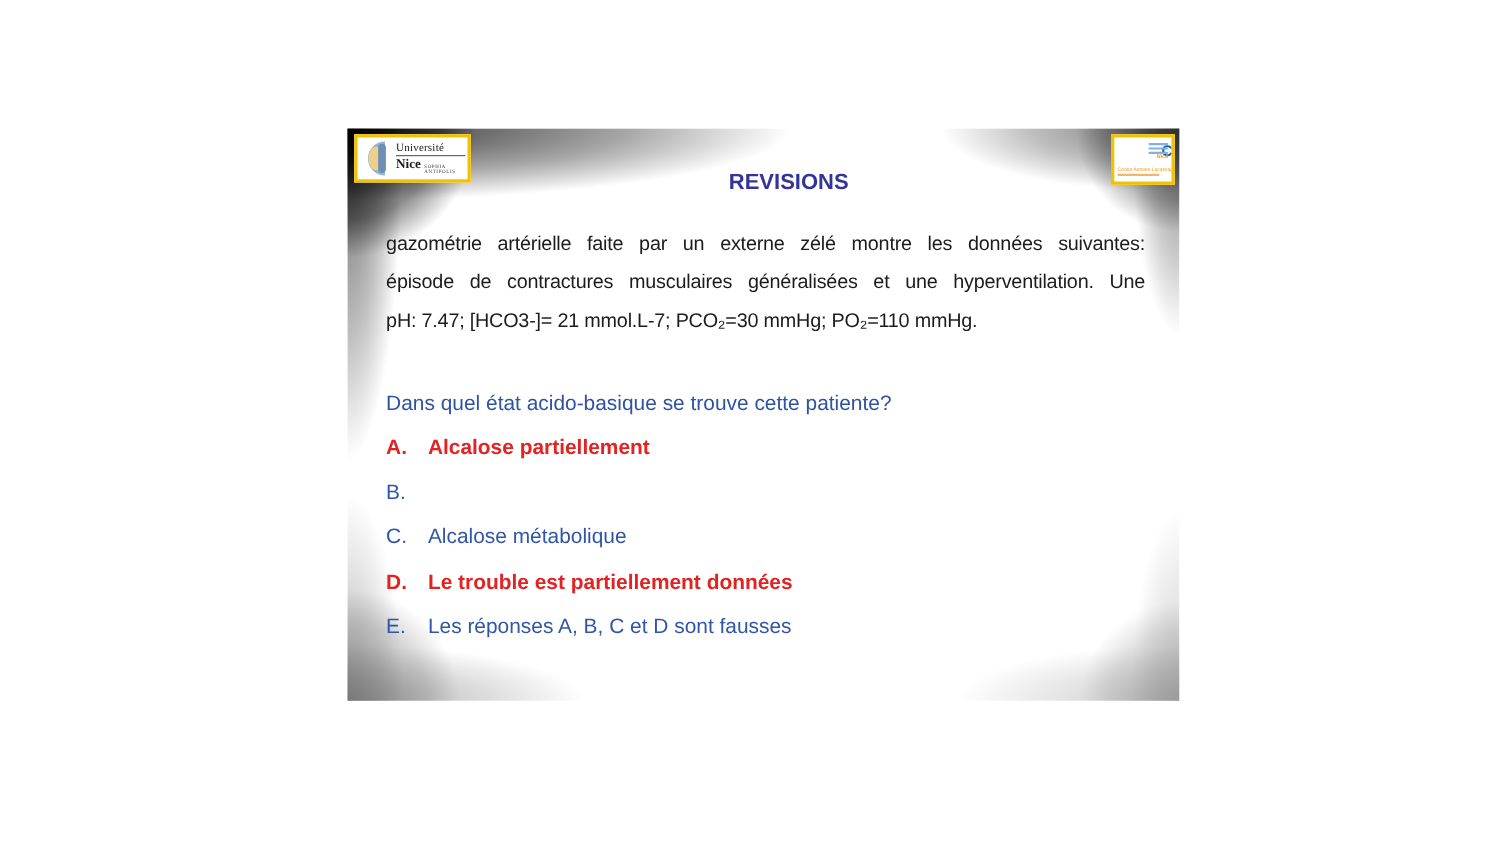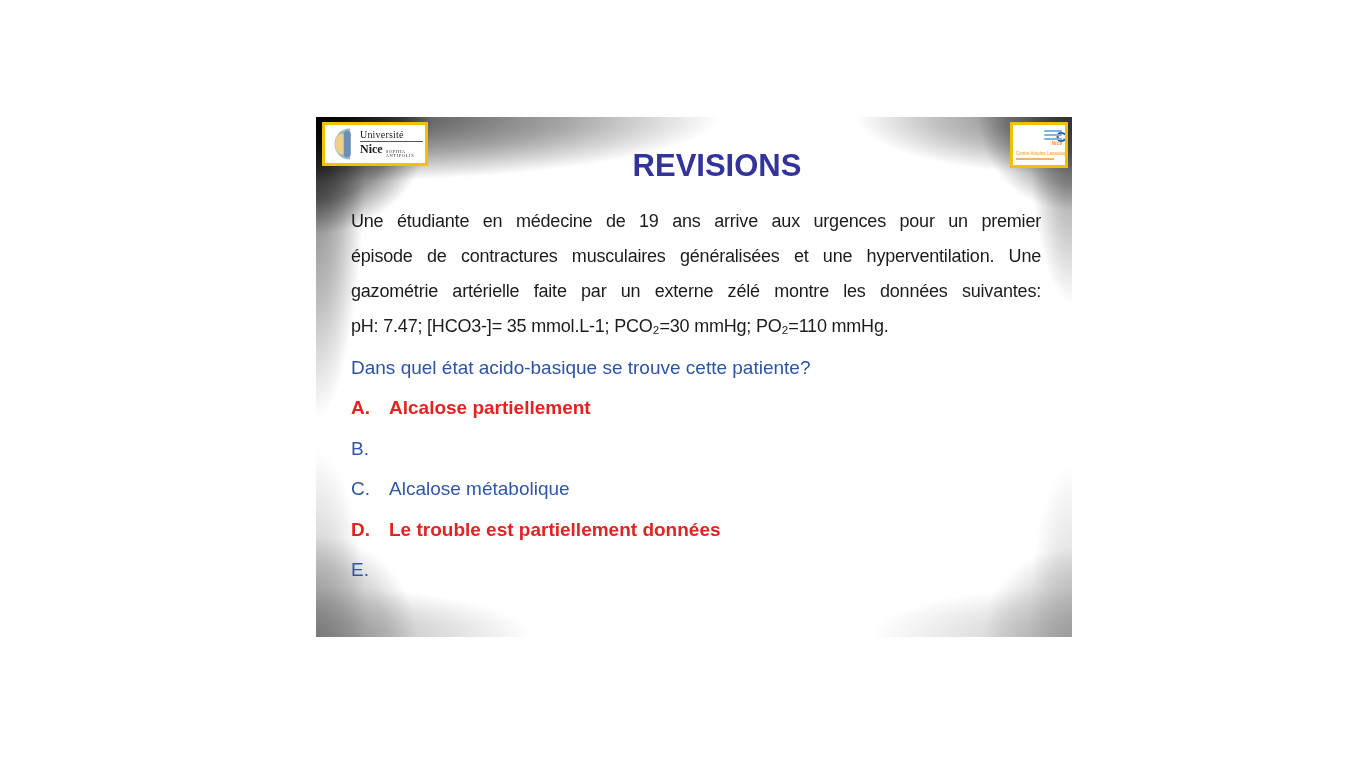--- a/index.html
+++ b/index.html
@@ -46,21 +46,21 @@
   .cal-acronym { font-size:14px; font-weight:bold; color:#1a5da8; letter-spacing:-1px; line-height:20px;margin-left:40px; }
   .cal-waves { position:absolute; right:1px; top:3px; width:18px; }
   .cal-waves div { height:2px; background:#7fb2dc; border-radius:1px; margin-bottom:2px; }
   .cal-city { position:absolute; right:1px; top:13px; font-size:5px; font-weight:bold; font-style:italic; color:#f7941d; }
   .cal-caption { font-size:4.5px; color:#f7941d; white-space:nowrap; margin-top:2px; }
   .cal-tagline { height:2px; width:80%; background:#f9b268; margin-top:1.5px; }
 
   
   .title {
     position:absolute; left:46px; right:0; top:30px; text-align:center;
-    font-size:31px; font-weight:bold; color:#333399; line-height:38px;
+    font-size:20px; font-weight:bold; color:#333399; line-height:38px;
   }
 
   
   .intro {
     position:absolute; left:35px; top:87px; width:690px;
     font-size:18px; color:#1c1c1c; letter-spacing:-0.2px;
   }
   .intro .line { line-height:35px; height:35px; white-space:nowrap; }
   .intro .jline { white-space:normal; text-align:justify; text-align-last:justify; }
 
@@ -105,24 +105,23 @@
       </span>
       <span class="cal-city">Nice</span>
     </div>
     <div class="cal-caption">Centre Antoine Lacassagne</div>
     <div class="cal-tagline"></div>
   </div>
 
   <div class="title">REVISIONS</div>
 
   <div class="intro">
-    <div class="line jline">Une étudiante en médecine de 19 ans arrive aux urgences pour un premier</div>
+    <div class="line jline">gazométrie artérielle faite par un externe zélé montre les données suivantes:</div>
     <div class="line jline">épisode de contractures musculaires généralisées et une hyperventilation. Une</div>
-    <div class="line jline">gazométrie artérielle faite par un externe zélé montre les données suivantes:</div>
-    <div class="line">pH: 7.47; [HCO3-]= 35 mmol.L-1; PCO₂=30 mmHg; PO₂=110 mmHg.</div>
+    <div class="line">pH: 7.47; [HCO3-]= 21 mmol.L-7; PCO₂=30 mmHg; PO₂=110 mmHg.</div>
   </div>
 
   <div class="question">Dans quel état acido-basique se trouve cette patiente?</div>
 
   <div class="options">
     <div class="option-row red">
       <span class="opt-letter">A.</span>
       <span class="opt-text">Alcalose partiellement</span>
     </div>
     <div class="option-row blue">
@@ -131,16 +130,17 @@
     <div class="option-row blue">
       <span class="opt-letter">C.</span>
       <span class="opt-text">Alcalose métabolique</span>
     </div>
     <div class="option-row red">
       <span class="opt-letter">D.</span>
       <span class="opt-text">Le trouble est partiellement données</span>
     </div>
     <div class="option-row blue">
       <span class="opt-letter">E.</span>
+      <span class="opt-text">Les réponses A, B, C et D sont fausses</span>
     </div>
   </div>
 
 </div>
 
 </body></html>

